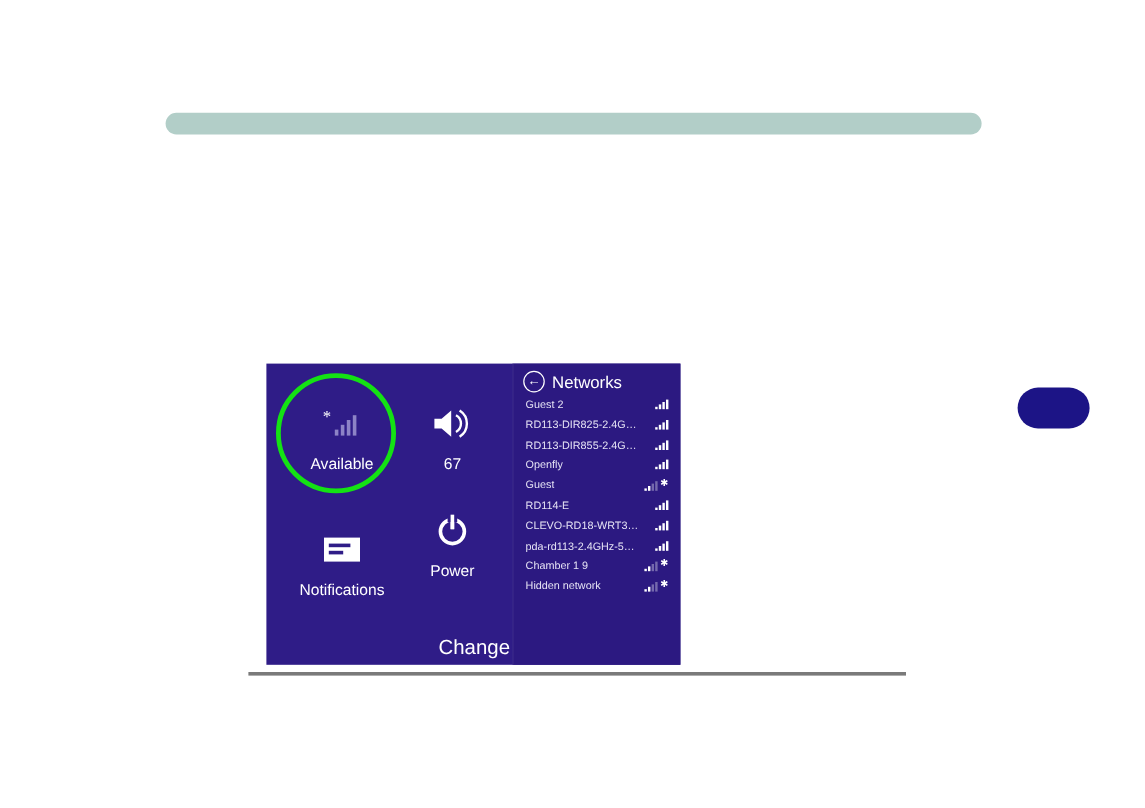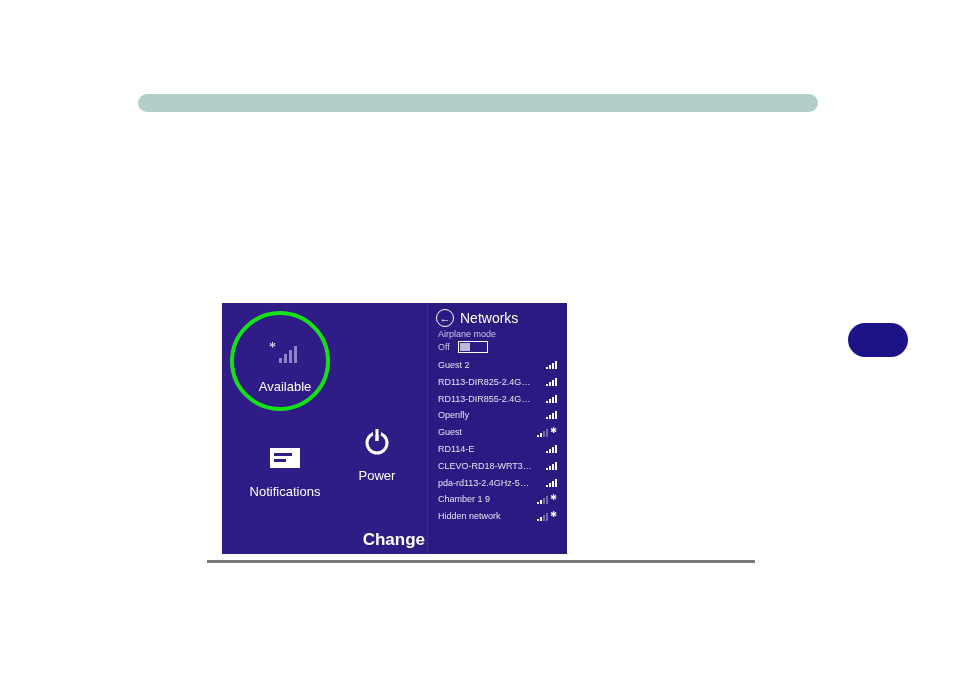--- a/index.html
+++ b/index.html
@@ -77,21 +77,21 @@
     width: 100px;
     height: 100px;
     border: 4px solid #14e214;
     border-radius: 50%;
   }
   .change-link {
     position: absolute;
     right: 2px;
     bottom: 4px;
     font-size: 17px;
-    font-weight: 700;
+    font-weight: 400;
   }
   
   .net-panel {
     position: relative;
     flex: 1;
     background: #2c1981;
     border-left: 1px solid rgba(255,255,255,0.08);
     font-size: 10px;
   }
   .net-header {
@@ -180,20 +180,30 @@
           <text x="4" y="14" fill="#ffffff" font-size="14" font-family="Segoe UI">*</text>
           <rect x="14" y="20" width="3" height="5" fill="#8d83c6"></rect>
           <rect x="19" y="16" width="3" height="9" fill="#8d83c6"></rect>
           <rect x="24" y="12" width="3" height="13" fill="#8d83c6"></rect>
           <rect x="29" y="8" width="3" height="17" fill="#8d83c6"></rect>
         </svg>
       </div>
       <div>Available</div>
     </div>
 
+    <div class="tile tile-vol">
+      <div class="glyph">
+        <svg width="38" height="30" viewBox="0 0 38 30">
+          <polygon points="4,11 10,11 18,4 18,26 10,19 4,19" fill="#ffffff"></polygon>
+          <path d="M22 8 A8 8 0 0 1 22 22" stroke="#ffffff" stroke-width="2" fill="none"></path>
+          <path d="M25 4 A13 13 0 0 1 25 26" stroke="#ffffff" stroke-width="2" fill="none"></path>
+        </svg>
+      </div>
+      <div>67</div>
+    </div>
 
     <div class="tile tile-notif">
       <div class="glyph">
         <svg width="34" height="26" viewBox="0 0 34 26">
           <rect x="2" y="3" width="30" height="20" fill="#ffffff"></rect>
           <rect x="6" y="8" width="18" height="3" fill="#2f1c87"></rect>
           <rect x="6" y="14" width="12" height="3" fill="#2f1c87"></rect>
         </svg>
       </div>
       <div>Notifications</div>
@@ -212,29 +222,20 @@
     </div>
 
     <div class="change-link">Change</div>
   </div>
 
   <div class="net-panel">
     <div class="net-header">
       <span class="back-circle">←</span>
       <span>Networks</span>
     </div>
-    <div class="airplane">
-      <div>Airplane mode</div>
-      <div class="state-row">
-        <span>Off</span>
-        <span class="toggle">
-            <span class="knob"></span>
-          </span>
-      </div>
-    </div>
     <div class="net-list" id="net-list">
         <div class="net-item">
           <span class="label">Guest 2</span>
           <span style="display: flex; align-items: flex-end;">
             <span class="sig-bars">
               <span></span>
               <span></span>
               <span></span>
               <span></span>
             </span>

